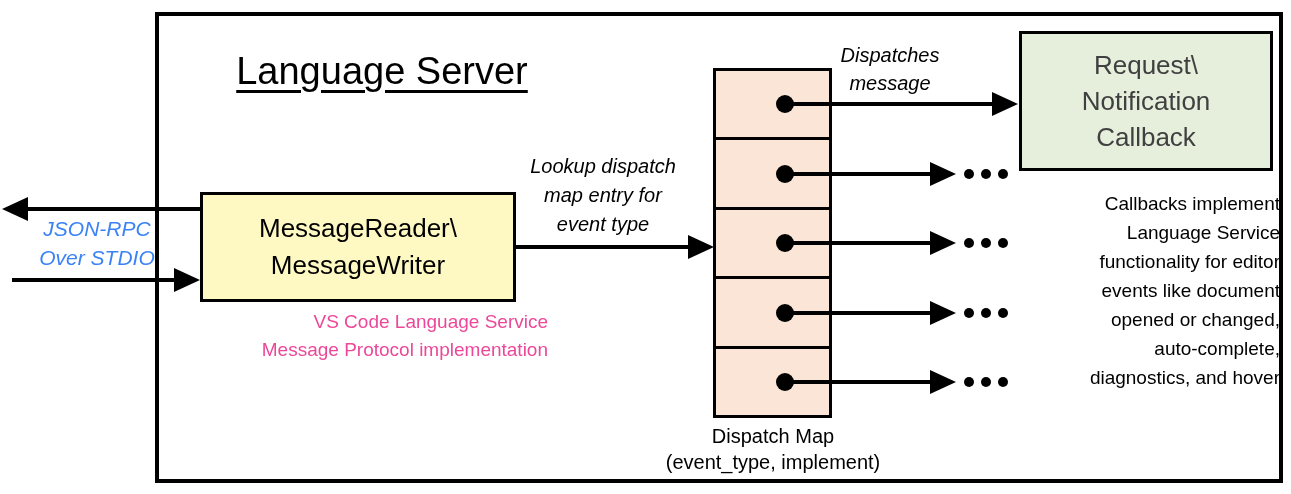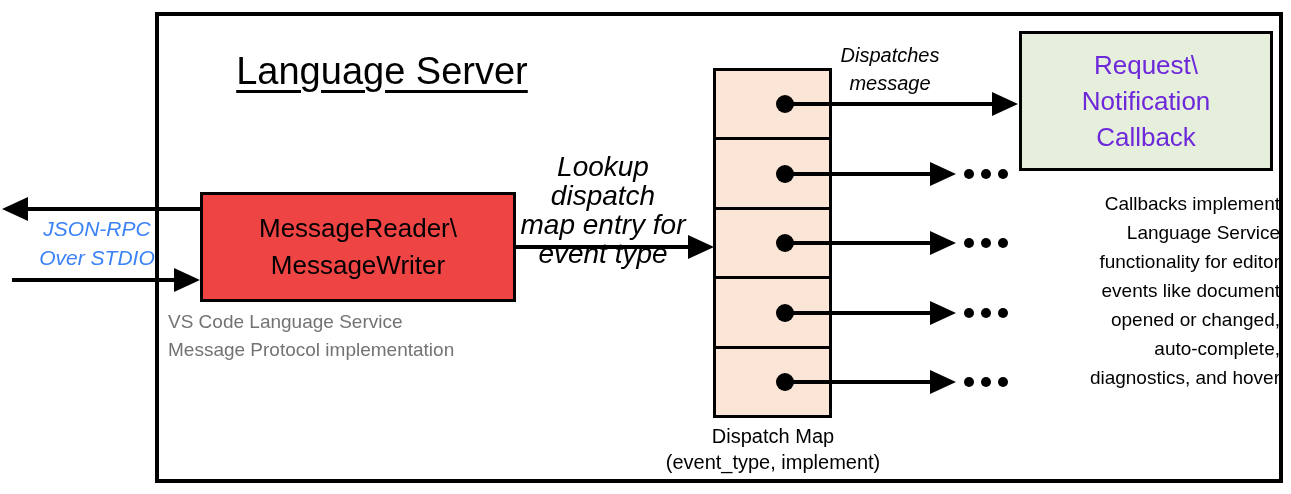--- a/index.html
+++ b/index.html
@@ -78,30 +78,30 @@
     width: 316px; height: 110px;
     border: 3px solid #000;
     display: flex; align-items: center; justify-content: center;
     text-align: center;
     font-size: 26px; line-height: 37px; color: #000;
   }
   .reader-caption {
     position: absolute;
     left: 168px; top: 308px; width: 380px;
     font-size: 19px; line-height: 28px;
-    text-align: left; color: #737373;
+    text-align: right; color: #ec4899;
   }
 
   
   .lookup-line { left: 515px; top: 245px; width: 175px; }
   .lookup-head { left: 688px; top: 235px; }
   .lookup-label {
     position: absolute;
     left: 510px; top: 152px; width: 186px;
-    font-size: 28px; font-style: italic;
+    font-size: 20px; font-style: italic;
     line-height: 29px; text-align: center; color: #000;
   }
 
   
   .dispatch-map {
     position: absolute;
     left: 713px; top: 68px;
     width: 119px; height: 350px;
     border: 3px solid #000;
     display: flex; flex-direction: column;
@@ -147,21 +147,21 @@
   .e5 { left: 964px; top: 377px; }
 
   
   .callback-box {
     position: absolute;
     left: 1019px; top: 31px;
     width: 254px; height: 140px;
     border: 3px solid #000;
     display: flex; align-items: center; justify-content: center;
     text-align: center;
-    font-size: 26px; line-height: 36px; color: #6d28d9;
+    font-size: 26px; line-height: 36px; color: #404040;
   }
   .dispatches-label {
     position: absolute;
     left: 826px; top: 41px; width: 128px;
     font-size: 20px; font-style: italic;
     line-height: 28px; text-align: center; color: #000000;
   }
   .callback-caption {
     position: absolute;
     left: 1012px; top: 189px; width: 268px;
@@ -186,21 +186,21 @@
 
   <div class="title">Language Server</div>
 
   <div class="hline arrow-out-line"></div>
   <div class="head-left arrow-out-head"></div>
   <div class="hline arrow-in-line"></div>
   <div class="head-right arrow-in-head"></div>
   <div class="io-label prelines">JSON-RPC
 Over STDIO</div>
 
-  <div class="reader-box prelines" style="background: #ef4444;">MessageReader\
+  <div class="reader-box prelines" style="background: #fef9c3;">MessageReader\
 MessageWriter</div>
   <div class="reader-caption prelines">VS Code Language Service
 Message Protocol implementation</div>
 
   <div class="hline lookup-line"></div>
   <div class="head-right lookup-head"></div>
   <div class="lookup-label prelines">Lookup dispatch
 map entry for
 event type</div>
 

